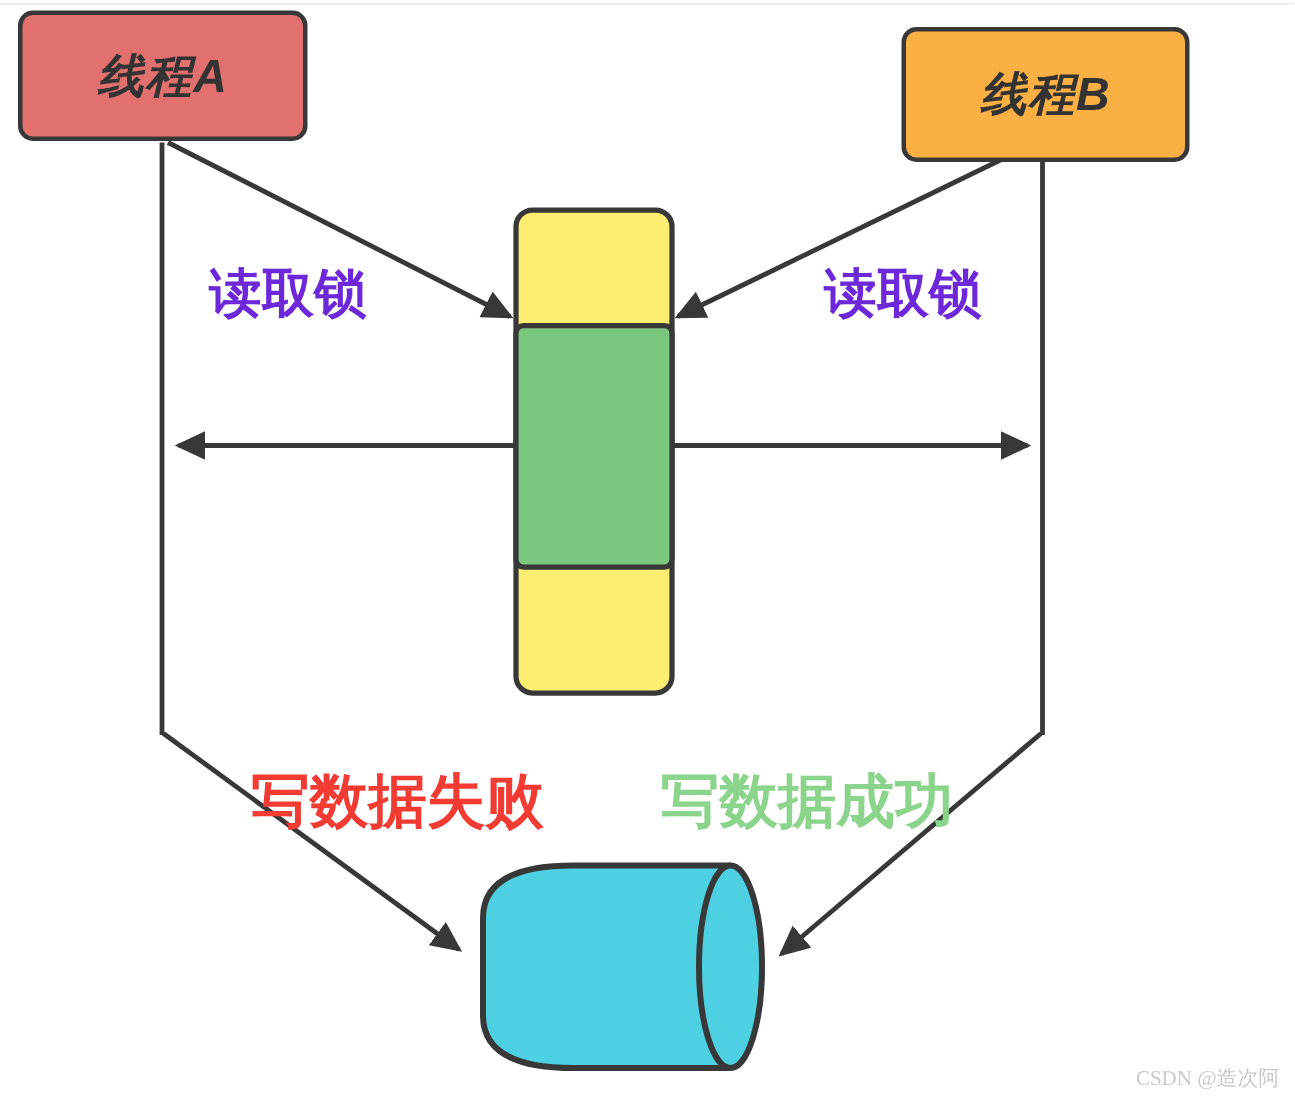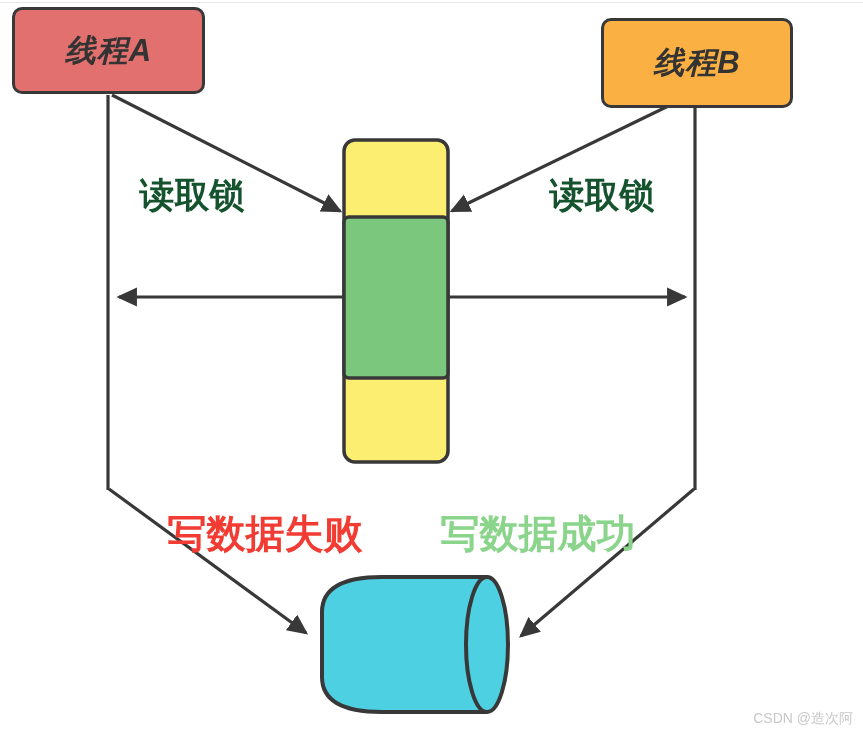--- a/index.html
+++ b/index.html
@@ -25,32 +25,32 @@
     letter-spacing:1px;
     font-style:italic;
   }
   .thread-a{left:12px;top:7px;width:193px;height:87px;background:var(--thread-a-fill);}
   .thread-b{left:601px;top:18px;width:192px;height:90px;background:var(--thread-b-fill);}
   .lbl{
     position:absolute;
     transform:translateX(-50%);
     white-space:nowrap;
     font-weight:bold;
-    color:#14532d;
+    color:#6d28d9;
   }
   .cn{font-size:35px;}
   .lock{font-size:34px;letter-spacing:1px;}
   .fail{font-size:39px;color:var(--fail-text);}
   .success{font-size:39px;color:var(--success-text);}
   .db-label{font-size:38px;color:#333;letter-spacing:1px;}
   .watermark{
     position:absolute;right:10px;bottom:6px;
     font-size:14px;font-weight:normal;
     color:var(--watermark-text);
-    transform:none;left:auto;
+    transform:none;left:auto;font-family:Liberation Serif, serif;
   }
 </style>
 </head>
 <body>
 
 <div class="canvas">
 
   <div class="topline"></div>
 
   <svg class="layer" width="863" height="734" viewBox="0 0 863 734">

